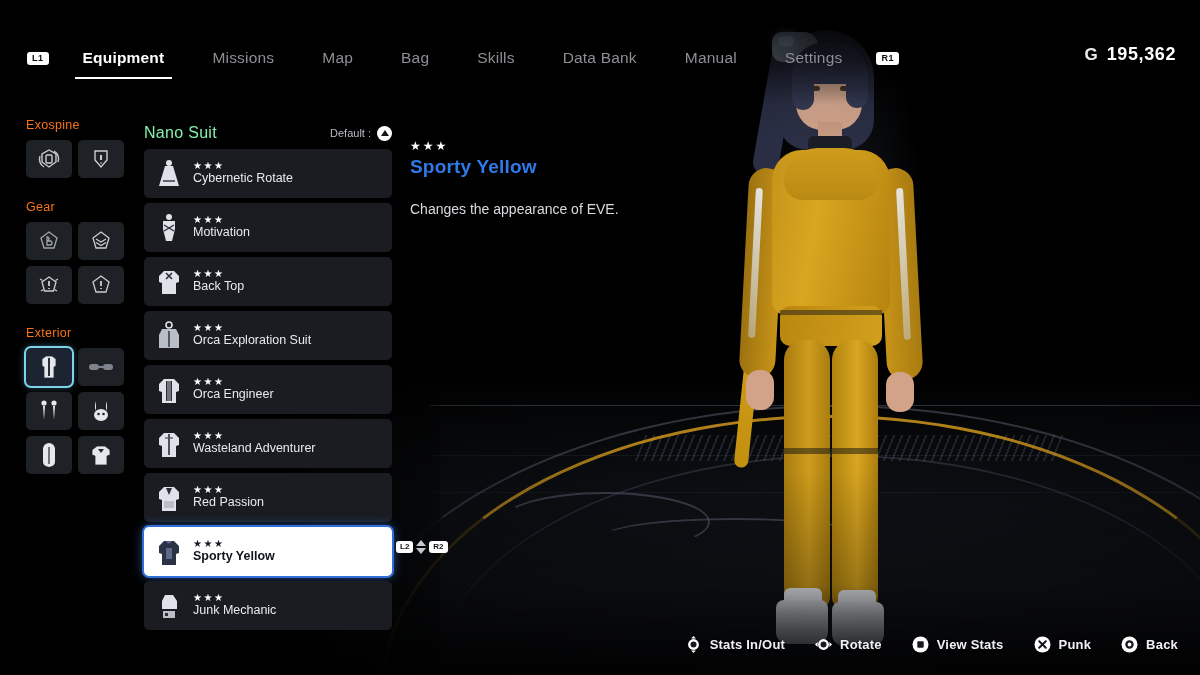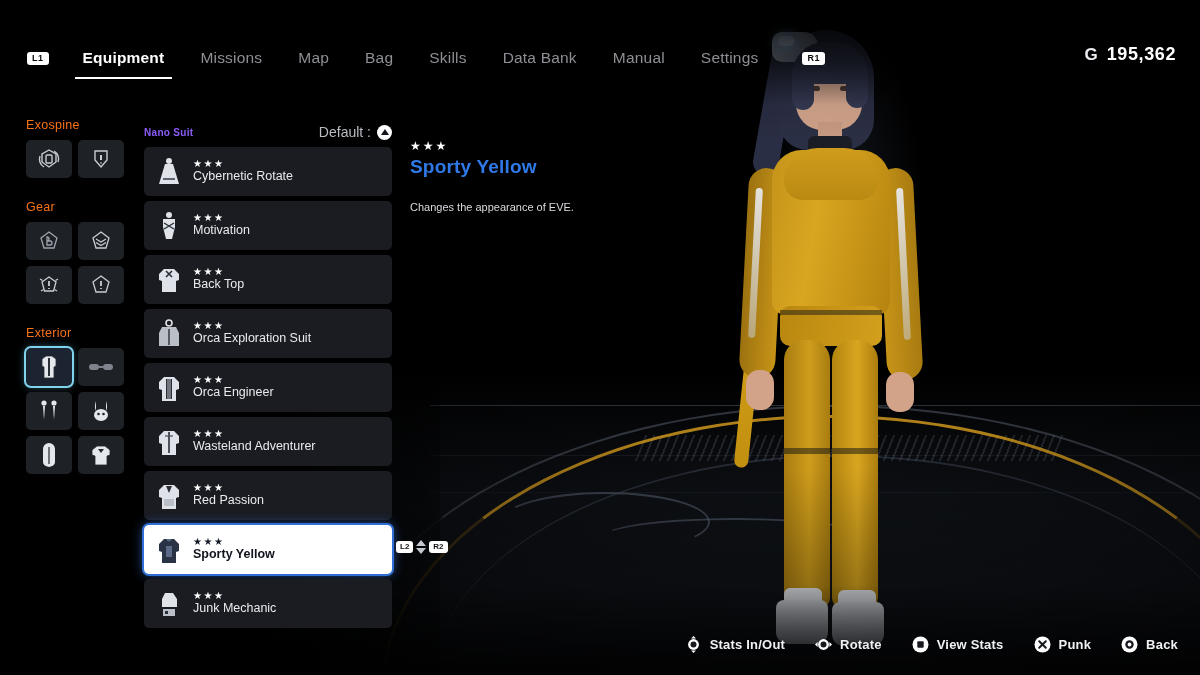--- a/index.html
+++ b/index.html
@@ -131,49 +131,49 @@
     background:linear-gradient(180deg,rgba(60,66,78,.55),rgba(32,36,44,.75)); border-radius:8px; z-index:-1; }
 
   
   #topnav { position:absolute; left:0; top:32px; width:760px; height:52px;
     display:flex; align-items:center; gap:0; z-index:20; }
   .pad-badge {
     background:#fff; color:#0b0b0d; font-size:9px; font-weight:bold;
     border-radius:3px; padding:2px 5px; letter-spacing:.5px; line-height:1;
   }
   #topnav .pad-l { margin-left:27px; }
-  .tabs { display:flex; align-items:center; gap:4px; margin-left:18px; }
+  .tabs { display:flex; align-items:center; gap:16px; margin-left:18px; }
   .tab { position:relative; padding:4px 16px; font-size:15.5px; color:#8d8f94; white-space:nowrap;
     letter-spacing:.2px; cursor:pointer; }
   .tab.active { color:#fff; font-weight:bold; }
   .tab.active::after {
     content:""; position:absolute; left:8px; right:8px; bottom:-8px; height:2px; background:#fff;
   }
-  .pad-r { margin-left:28px; }
+  .pad-r { margin-left:18px; }
 
   
   #currency { position:absolute; right:24px; top:44px; display:flex; align-items:center; gap:9px;
     z-index:20; }
   #currency .g { font-size:17px; font-weight:bold; color:#eceef2; }
   #currency .amt { font-size:18px; font-weight:bold; color:#fff; letter-spacing:.6px; }
 
   
   #sidebar { position:absolute; left:26px; top:118px; width:110px; z-index:20; }
   .cat-title { font-size:12.5px; color:#f97316; margin-bottom:8px; letter-spacing:.3px; }
   .cat-grid { display:flex; flex-wrap:wrap; gap:6px; margin-bottom:22px; }
   .slot { width:46px; height:38px; background:#1e2126; border-radius:5px;
     display:flex; align-items:center; justify-content:center; cursor:pointer; }
   .slot.sel { background:#1b2430; box-shadow:0 0 0 2px #7fd3ec, 0 0 9px rgba(110,200,235,.6); }
   .slot svg { display:block; }
 
   
   #itemlist { position:absolute; left:144px; top:124px; width:248px; z-index:20; }
   .list-head { display:flex; align-items:center; justify-content:space-between; margin-bottom:7px; }
-  .list-title { color:#8b5cf6; font-size:10px; font-weight:bold; letter-spacing:.3px; }
-  .list-default { display:flex; align-items:center; gap:6px; font-size:14px; color:#b9bcc2; }
+  .list-title { color:#86efac; font-size:16px; font-weight:normal; letter-spacing:.3px; }
+  .list-default { display:flex; align-items:center; gap:6px; font-size:11px; color:#b9bcc2; }
   .tri-btn { width:15px; height:15px; border-radius:50%; background:#fff;
     display:flex; align-items:center; justify-content:center; }
   .tri-btn i { display:block; width:0; height:0; border-left:4px solid transparent;
     border-right:4px solid transparent; border-bottom:6px solid #14161b; }
   .rows { display:flex; flex-direction:column; gap:5px; }
   .row { height:49px; background:#1a1c21; border-radius:5px; display:flex; align-items:center;
     padding:0 10px; gap:9px; cursor:pointer; position:relative; }
   .row.selected { background:#fff; box-shadow:0 0 0 2px #2f6fd6, 0 0 12px rgba(60,120,220,.85); }
   .row-icon { width:30px; height:34px; flex:0 0 30px; display:flex; align-items:center; justify-content:center; }
   .row-txt { display:flex; flex-direction:column; gap:1px; }
@@ -190,21 +190,21 @@
     border-radius:3px; padding:2px 4px; line-height:1; }
   .updown { display:flex; flex-direction:column; gap:2px; align-items:center; }
   .updown i { width:0; height:0; border-left:5px solid transparent; border-right:5px solid transparent; }
   .updown i.u { border-bottom:6px solid #c3c7cf; }
   .updown i.d { border-top:6px solid #c3c7cf; }
 
   
   #detail { position:absolute; left:410px; top:140px; width:290px; z-index:20; }
   #detail .stars { font-size:12px; letter-spacing:2px; margin-bottom:4px; color:#fff; }
   #detail .name { font-size:19px; font-weight:bold; color:#2f7ae8; letter-spacing:.2px; margin-bottom:22px; }
-  #detail .sub { font-size:11px; color:#d8dade; margin-bottom:18px; line-height:1.35; }
+  #detail .sub { font-size:14px; color:#d8dade; margin-bottom:18px; line-height:1.35; }
   #detail .desc { font-size:12.5px; color:#c9ccd2; line-height:1.52; }
 
   
   #actions { position:absolute; right:22px; bottom:22px; display:flex; align-items:center;
     gap:30px; z-index:20; }
   .act { display:flex; align-items:center; gap:8px; cursor:pointer; }
   .act .lbl { font-size:13px; color:#f0f1f4; font-weight:bold; letter-spacing:.2px;
     text-shadow:0 1px 3px rgba(0,0,0,.9); }
   .act .ic { width:17px; height:17px; display:flex; align-items:center; justify-content:center; }
 </style>

